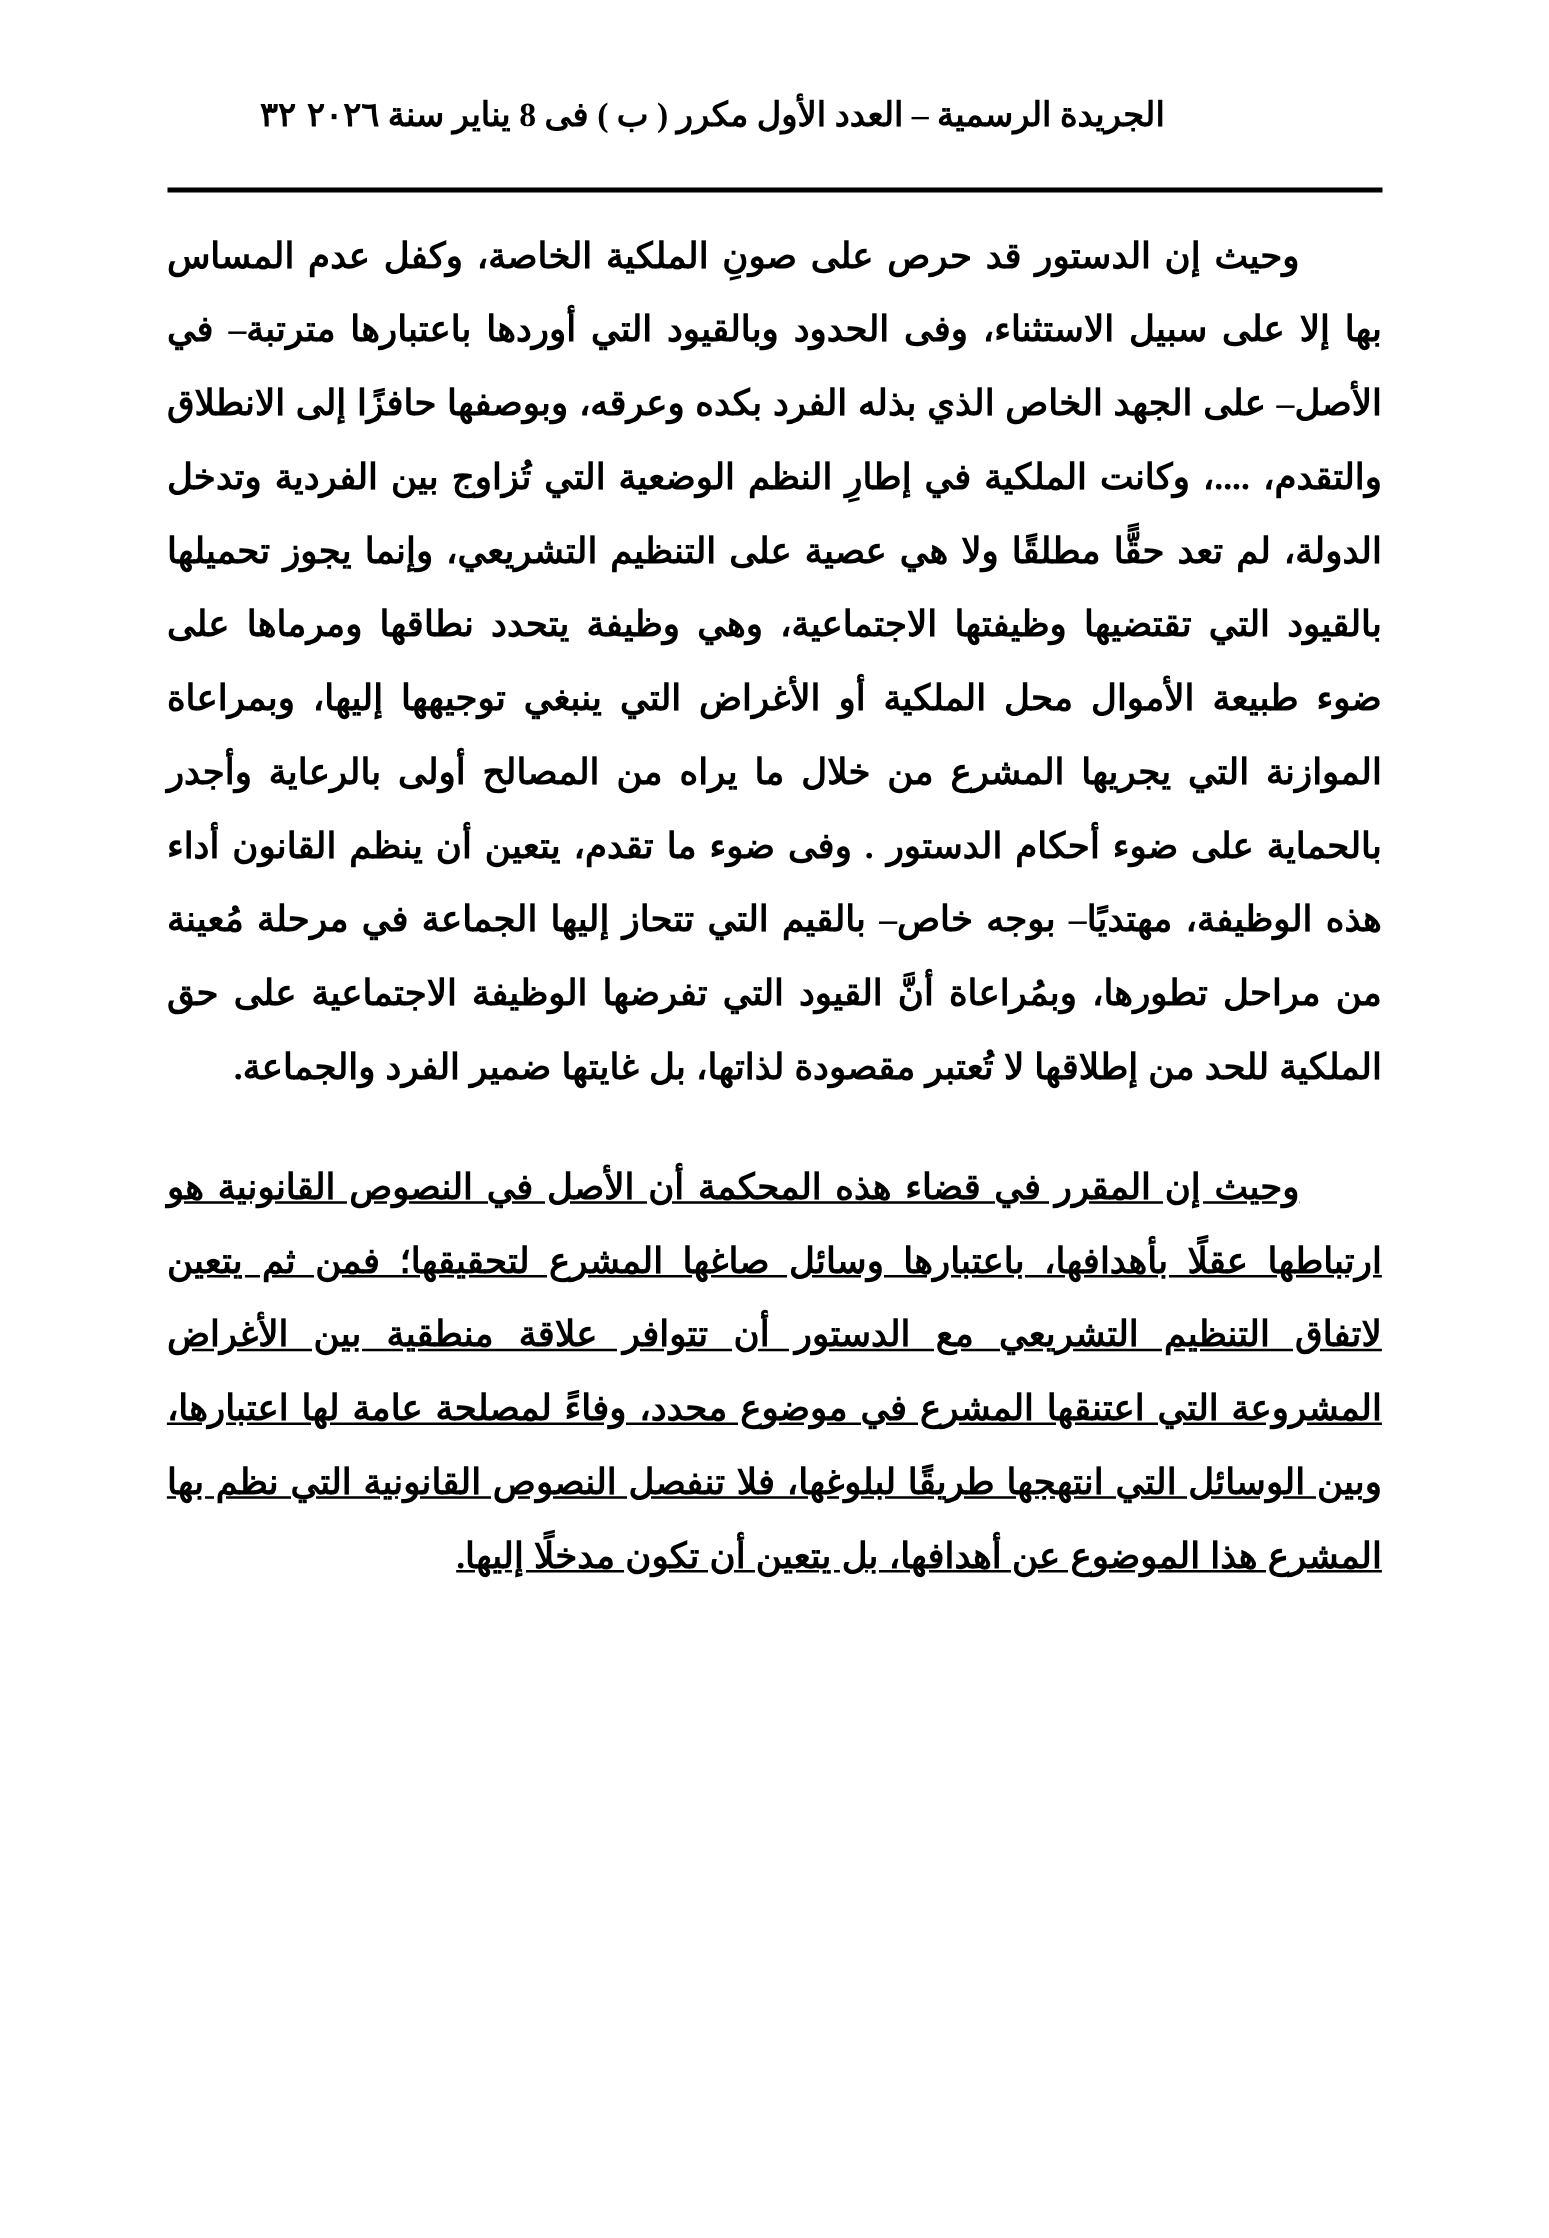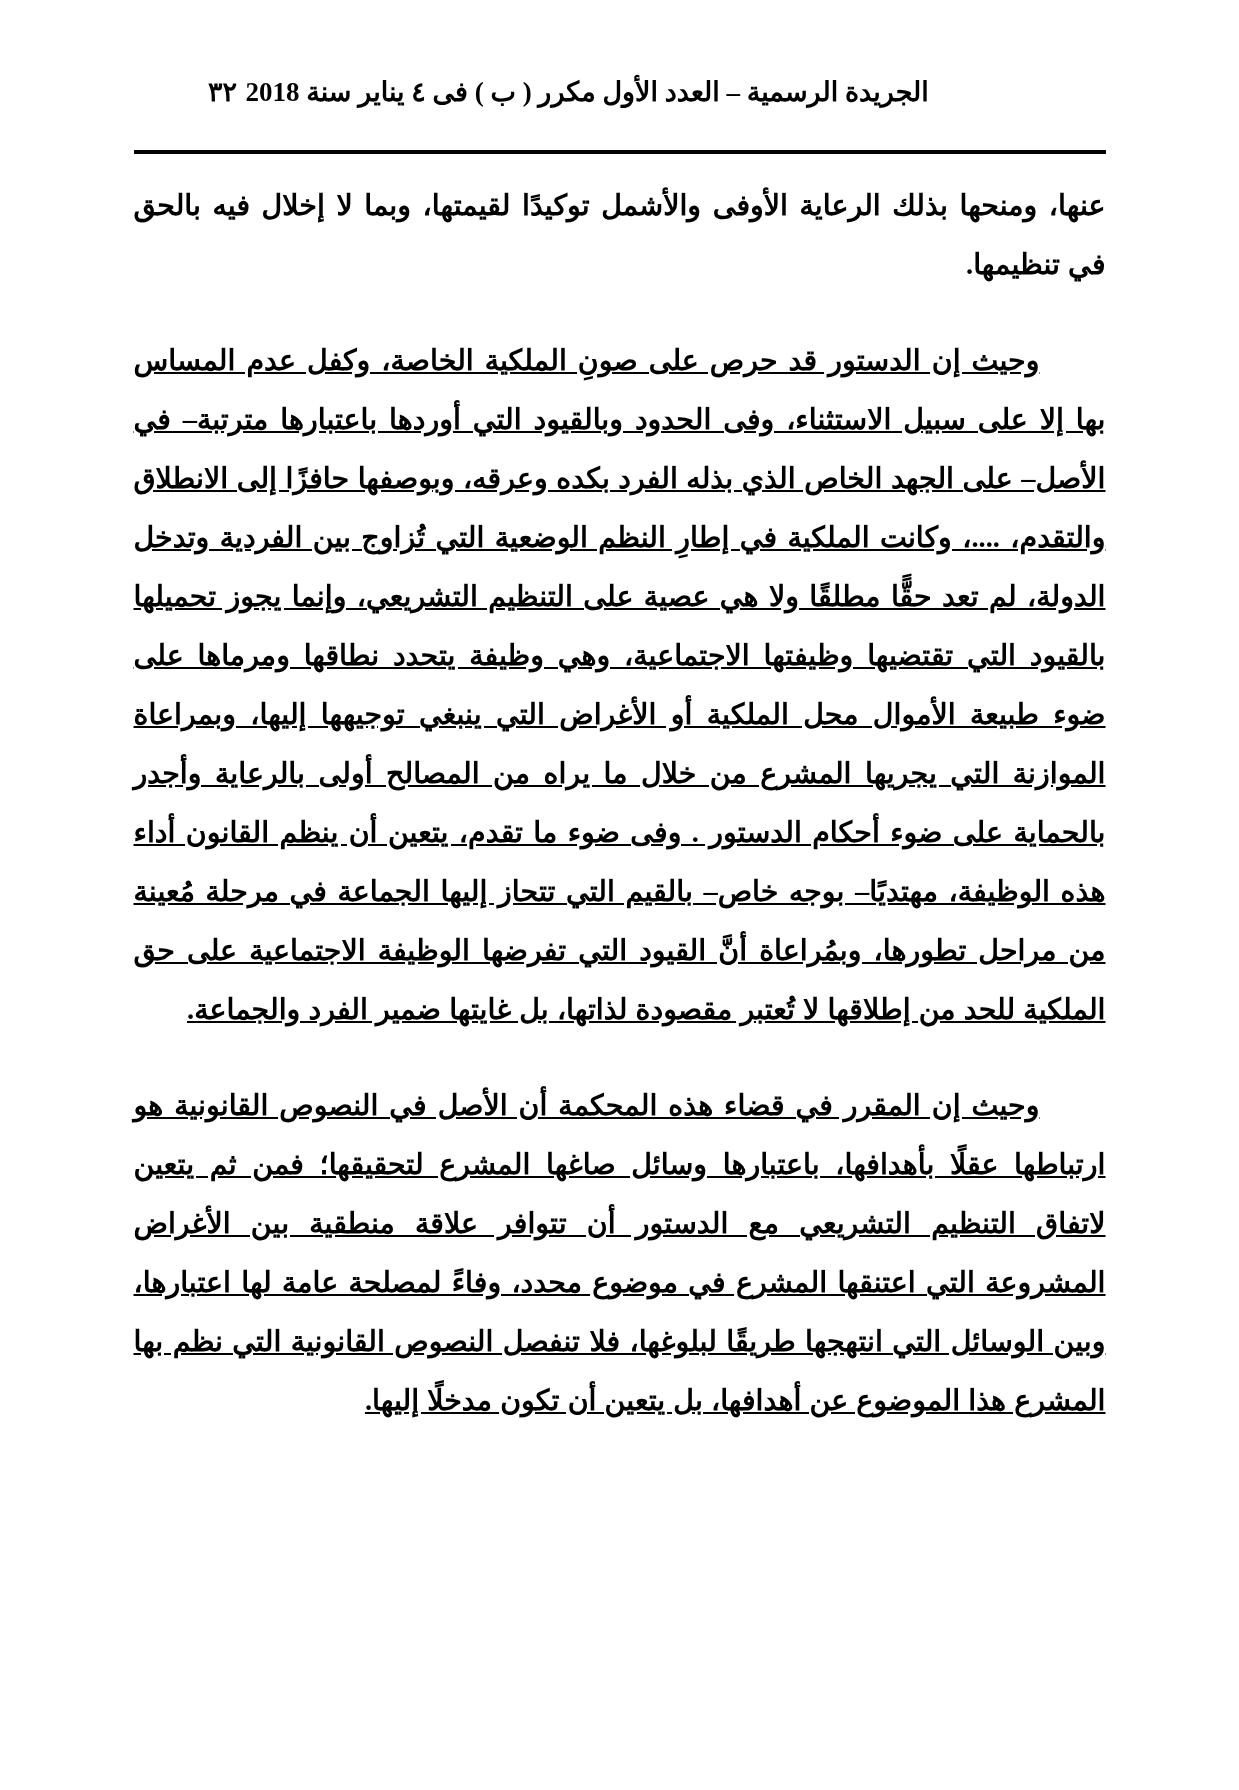--- a/index.html
+++ b/index.html
@@ -89,28 +89,27 @@
     text-align-last: right;
   }
 </style>
 </head>
 <body>
 
 <div class="page">
 
   <div class="page-header">
     <span class="page-number">٣٢</span>
-    <span class="header-title">الجريدة الرسمية – العدد الأول مكرر ( ب ) فى ٤ يناير سنة 2018</span>
+    <span class="header-title">الجريدة الرسمية – العدد الأول مكرر ( ب ) فى 8 يناير سنة ٢٠٢٦</span>
   </div>
 
   <div class="header-rule"></div>
 
   <div class="content">
 
-    <p class="para last-right">عنها، ومنحها بذلك الرعاية الأوفى والأشمل توكيدًا لقيمتها، وبما لا إخلال فيه بالحق في تنظيمها.</p>
 
     <p class="para indent last-right">وحيث إن الدستور قد حرص على صونِ الملكية الخاصة، وكفل عدم المساس بها إلا على سبيل الاستثناء، وفى الحدود وبالقيود التي أوردها باعتبارها مترتبة– في الأصل– على الجهد الخاص الذي بذله الفرد بكده وعرقه، وبوصفها حافزًا إلى الانطلاق والتقدم، ....، وكانت الملكية في إطارِ النظم الوضعية التي تُزاوج بين الفردية وتدخل الدولة، لم تعد حقًّا مطلقًا ولا هي عصية على التنظيم التشريعي، وإنما يجوز تحميلها بالقيود التي تقتضيها وظيفتها الاجتماعية، وهي وظيفة يتحدد نطاقها ومرماها على ضوء طبيعة الأموال محل الملكية أو الأغراض التي ينبغي توجيهها إليها، وبمراعاة الموازنة التي يجريها المشرع من خلال ما يراه من المصالح أولى بالرعاية وأجدر بالحماية على ضوء أحكام الدستور . وفى ضوء ما تقدم، يتعين أن ينظم القانون أداء هذه الوظيفة، مهتديًا– بوجه خاص– بالقيم التي تتحاز إليها الجماعة في مرحلة مُعينة من مراحل تطورها، وبمُراعاة أنَّ القيود التي تفرضها الوظيفة الاجتماعية على حق الملكية للحد من إطلاقها لا تُعتبر مقصودة لذاتها، بل غايتها ضمير الفرد والجماعة.</p>
 
     <p class="para indent last-right">وحيث إن المقرر في قضاء هذه المحكمة أن الأصل في النصوص القانونية هو ارتباطها عقلًا بأهدافها، باعتبارها وسائل صاغها المشرع لتحقيقها؛ فمن ثم يتعين لاتفاق التنظيم التشريعي مع الدستور أن تتوافر علاقة منطقية بين الأغراض المشروعة التي اعتنقها المشرع في موضوع محدد، وفاءً لمصلحة عامة لها اعتبارها، وبين الوسائل التي انتهجها طريقًا لبلوغها، فلا تنفصل النصوص القانونية التي نظم بها المشرع هذا الموضوع عن أهدافها، بل يتعين أن تكون مدخلًا إليها.</p>
 
   </div>
 
 </div>
 
 </body></html>

